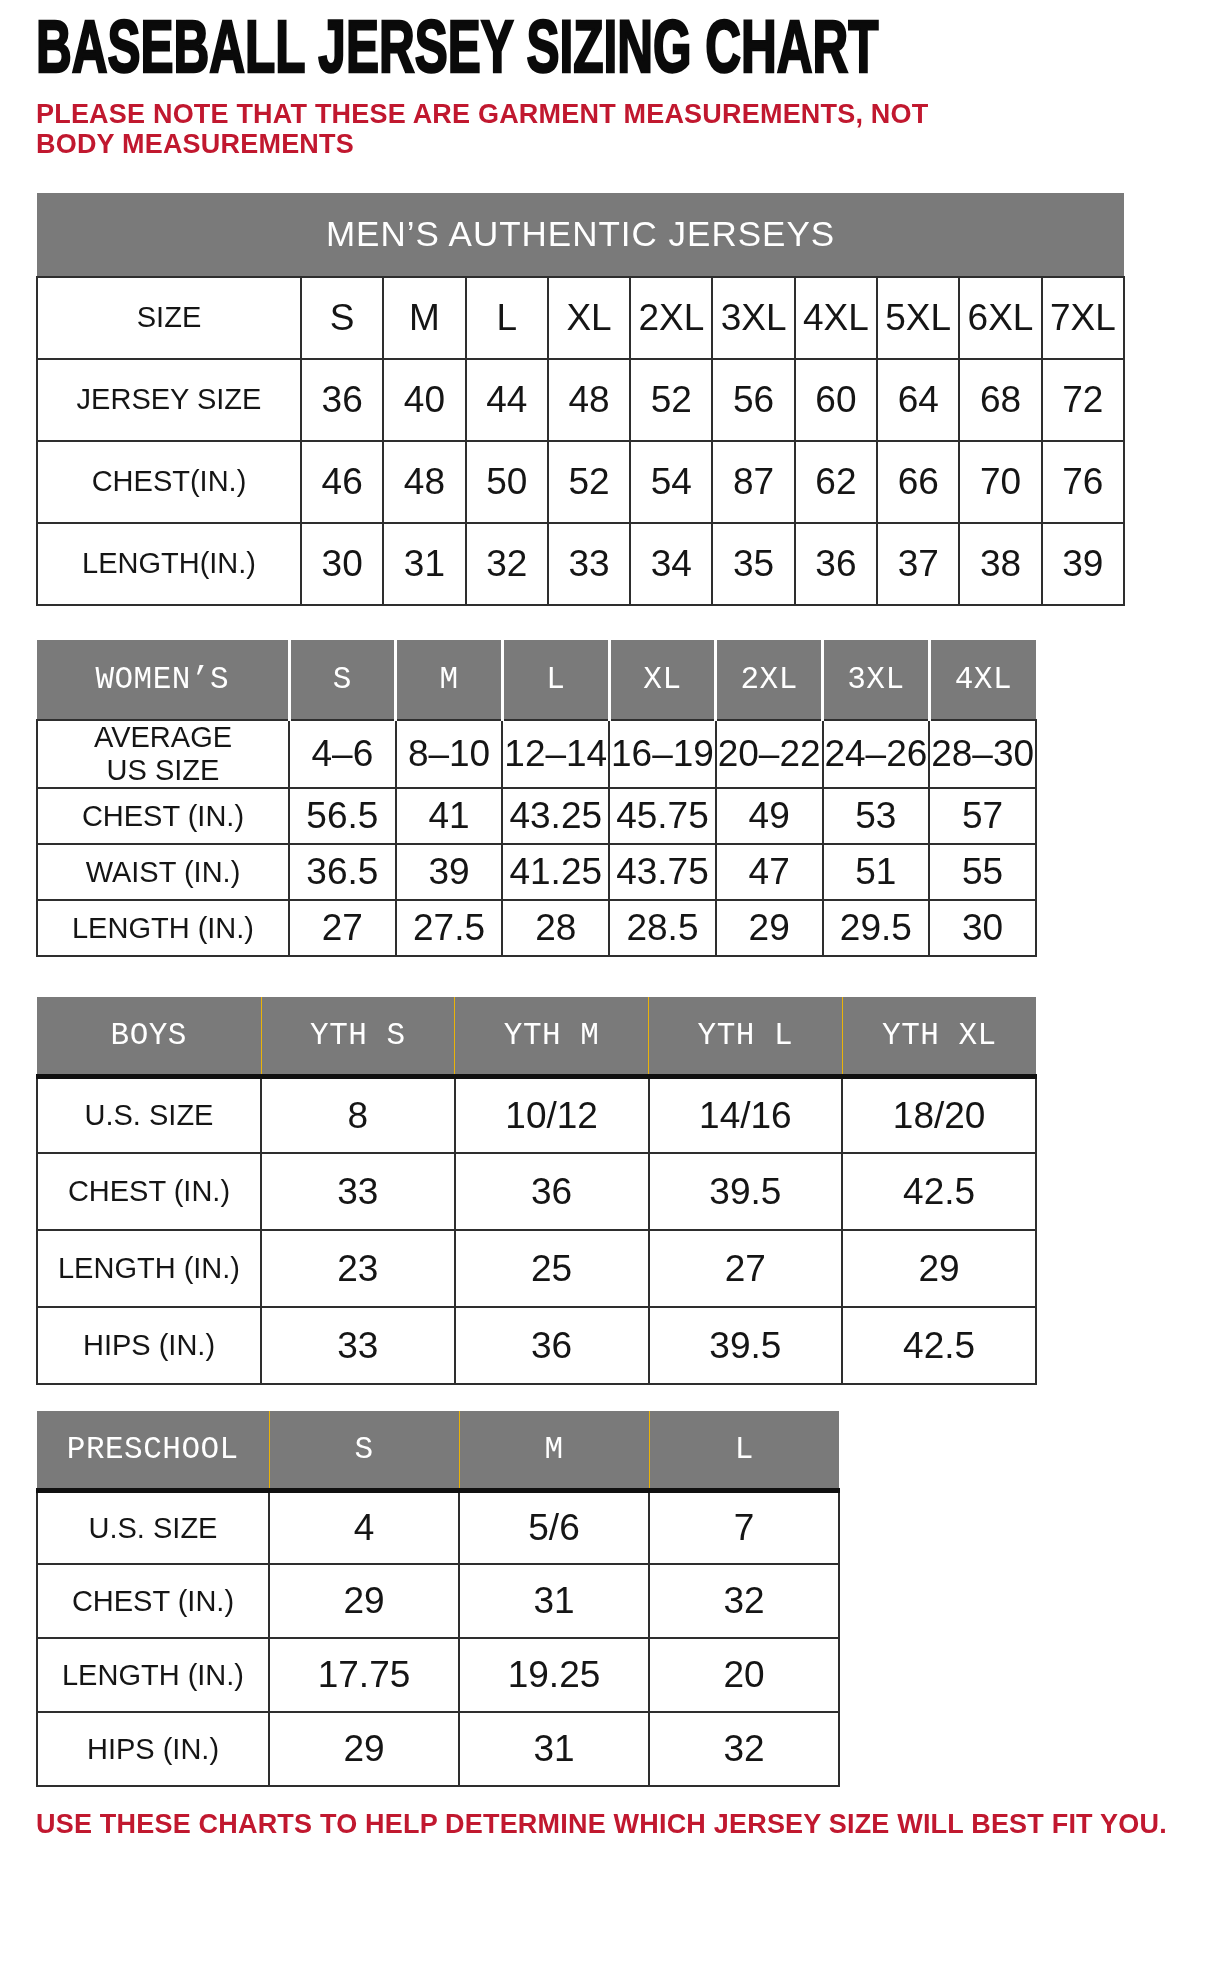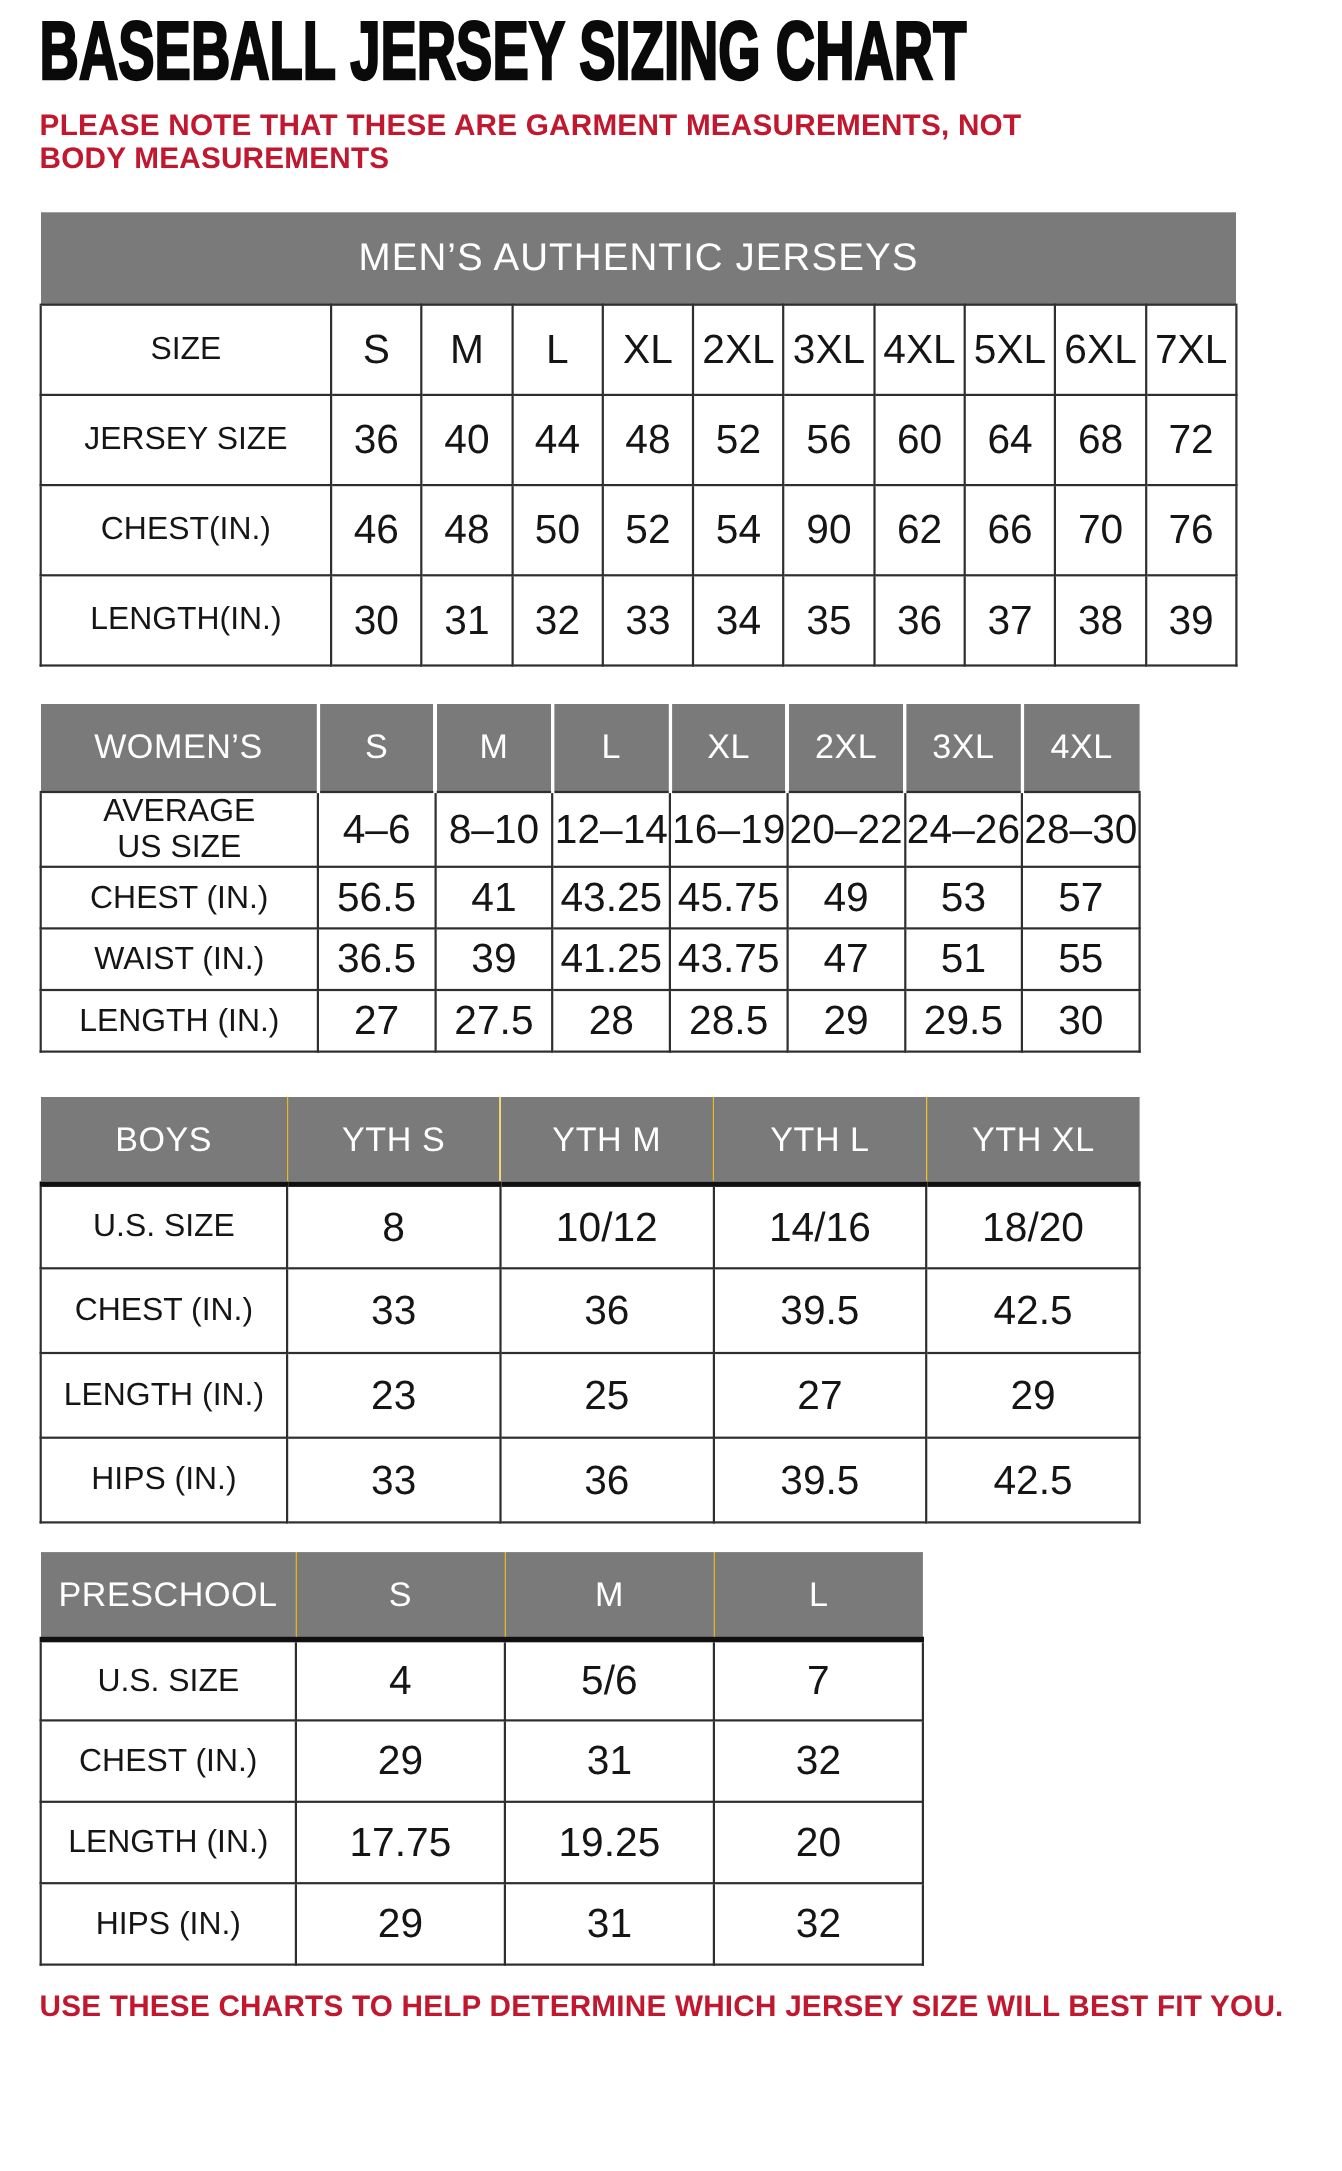--- a/index.html
+++ b/index.html
@@ -56,20 +56,21 @@
     font-size: 29px;
     white-space: pre-line;
     line-height: 1.15;
   }
   table.sizing th {
     background: var(--header-gray, #7a7a7a);
     color: #ffffff;
     font-size: 31px;
     font-weight: 400;
     letter-spacing: 0.5px;
+    font-family: Liberation Mono, monospace;
   }
   
   .mens { width: 1089px; margin-top: 34px; }
   .mens td { height: 82px; }
   .mens td.banner-cell {
     height: 84px;
     background: var(--header-gray, #7a7a7a);
     color: #fff;
     font-size: 35px;
     letter-spacing: 1px;
@@ -159,21 +160,21 @@
           <td class="val">68</td>
           <td class="val">72</td>
         </tr>
         <tr>
           <td class="rowlabel">CHEST(IN.)</td>
           <td class="val">46</td>
           <td class="val">48</td>
           <td class="val">50</td>
           <td class="val">52</td>
           <td class="val">54</td>
-          <td class="val">90</td>
+          <td class="val">87</td>
           <td class="val">62</td>
           <td class="val">66</td>
           <td class="val">70</td>
           <td class="val">76</td>
         </tr>
         <tr>
           <td class="rowlabel">LENGTH(IN.)</td>
           <td class="val">30</td>
           <td class="val">31</td>
           <td class="val">32</td>

